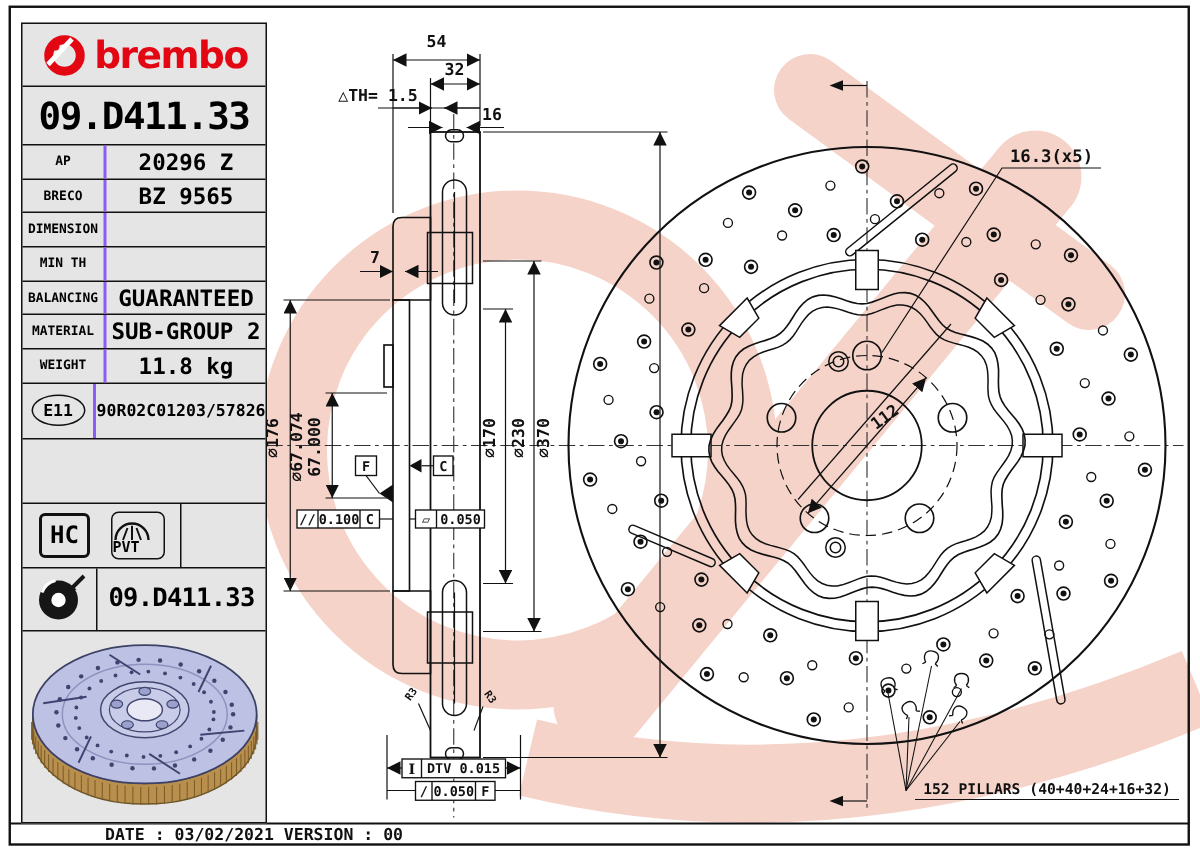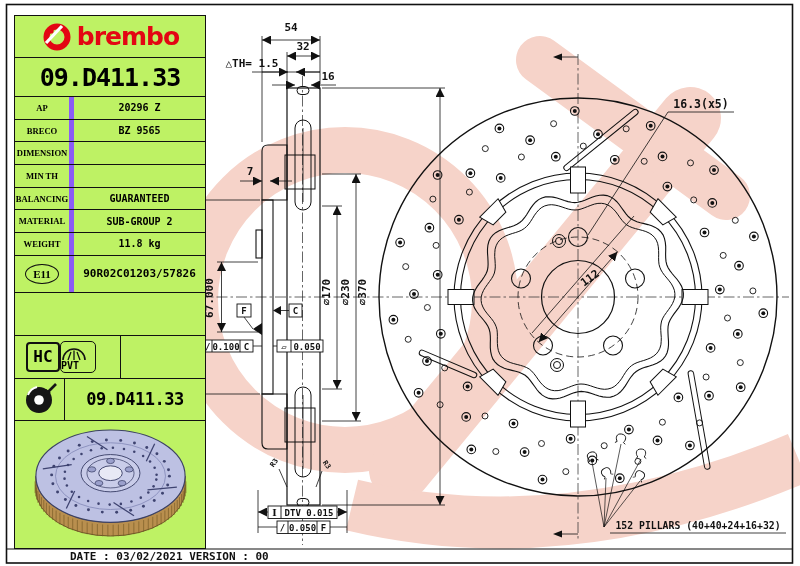--- a/index.html
+++ b/index.html
@@ -11,41 +11,41 @@
   .t98{font-size:9.8px;font-weight:bold;}
   .t9{font-size:9px;font-weight:bold;}
   .t7{font-size:7px;font-weight:bold;}
   .tser{font-family:"DejaVu Serif",serif;font-size:9.5px;font-weight:bold;}
   .dim{stroke:#111;stroke-width:.8;fill:none;}
   .cl{stroke:#333;stroke-width:.75;fill:none;stroke-dasharray:11 3 2.5 3;}
   .ol{stroke:#111;fill:none;}
   .wm{stroke:#f6d3c9;fill:none;}
   .frame{fill:#fff;stroke:#111;stroke-width:.9;}
   
-  .panel{position:absolute;left:14px;top:15px;width:192px;height:534px;background:#bef264;
+  .panel{position:absolute;left:14px;top:15px;width:164px;height:534px;background:#e5e5e5;
          border:1.3px solid #111;box-sizing:border-box;z-index:2;display:flex;flex-direction:column;}
   .cell{border-bottom:1px solid #111;box-sizing:border-box;}
   .logo-cell{height:42px;display:flex;align-items:center;justify-content:center;gap:4px;}
   .logotext{color:#e30613;font-family:"DejaVu Sans",sans-serif;font-weight:bold;
             font-size:25px;letter-spacing:-1px;line-height:1;}
   .pn-cell{height:39px;display:flex;align-items:center;justify-content:center;
            font-size:25px;font-weight:bold;letter-spacing:-1px;}
   .spec-row{height:22.7px;display:flex;align-items:stretch;}
-  .spec-label{width:54px;border-right:5px solid #8b5cf6;display:flex;align-items:center;
-              justify-content:center;font-size:8.6px;font-weight:bold;font-family:Liberation Serif, serif;}
+  .spec-label{width:54px;border-right:2px solid #8b5cf6;display:flex;align-items:center;
+              justify-content:center;font-size:8.6px;font-weight:bold;}
   .spec-value{flex:1;display:flex;align-items:center;justify-content:center;
-              font-size:10px;font-weight:bold;}
+              font-size:15px;font-weight:bold;}
   .e11-row{height:37px;}
   .e11badge{display:inline-block;border:1.6px solid #111;border-radius:50%;
             padding:3px 7px;font-size:11px;font-weight:bold;}
   .val2{flex-direction:row;line-height:1.25;font-size:11px;}
   .empty-row{height:43.1px;}
   .icons-row{height:43px;display:flex;}
   .icons-left{width:106px;border-right:1px solid #111;display:flex;align-items:center;
-              padding-left:11px;box-sizing:border-box;}
+              gap:14px;padding-left:11px;box-sizing:border-box;}
   .hcbox{border:2.2px solid #111;border-radius:4px;width:30px;height:26px;display:flex;
          align-items:center;justify-content:center;font-size:16px;font-weight:bold;}
   .pvtbox{border:1.6px solid #111;border-radius:5px;width:36px;height:32px;display:flex;
           flex-direction:column;align-items:flex-start;justify-content:flex-end;padding-bottom:1px;box-sizing:border-box;}
   .pvtbox span{font-size:10px;font-weight:bold;line-height:1;}
   .pn2-row{height:42px;display:flex;align-items:stretch;}
   .pn2-icon{width:49px;border-right:1px solid #111;display:flex;align-items:center;justify-content:center;}
   .pn2-text{flex:1;display:flex;align-items:center;justify-content:center;
             font-size:17px;font-weight:bold;letter-spacing:-0.5px;}
   .photo-cell{flex:1;border-bottom:none;display:flex;align-items:center;justify-content:center;}

